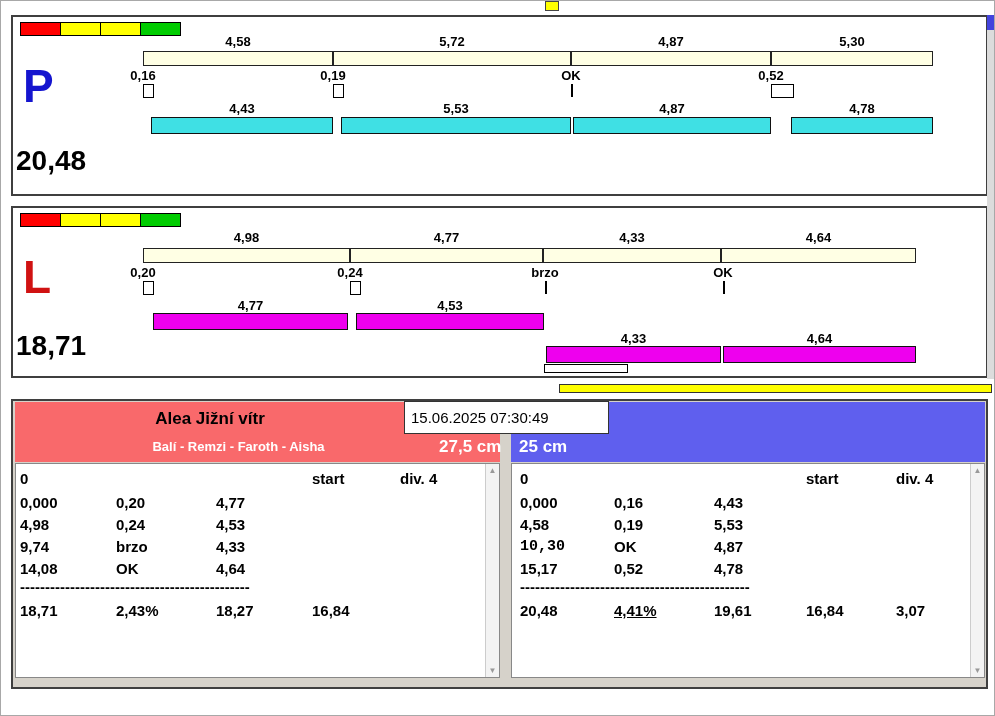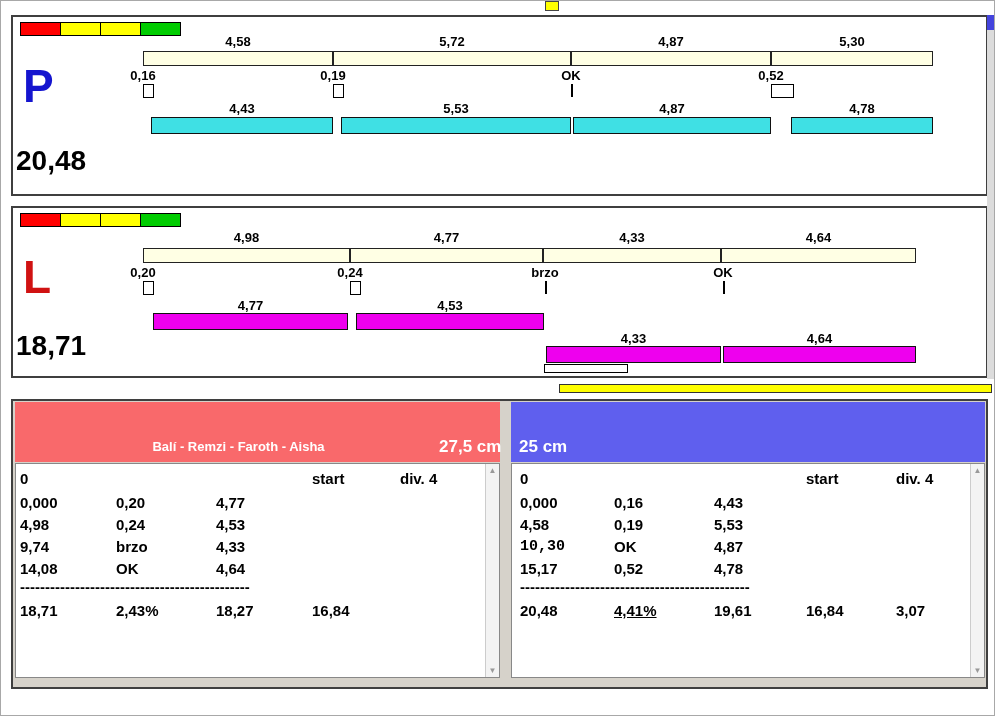--- a/index.html
+++ b/index.html
@@ -142,28 +142,30 @@
 
   <div class="yellow-strip" id="yellow-strip" style="background: rgb(255, 255, 0);"></div>
 
   <div class="side-scroll">
     <div class="side-thumb" id="side-thumb" style="background: rgb(68, 68, 221);"></div>
   </div>
 
   <div class="bottom-panel">
 
     <div class="team-header hdr-red" id="hdr-red" style="background: rgb(249, 105, 107);">
+      <div class="team-title">Alea Jižní vítr</div>
       <div class="team-crew">Balí - Remzi - Faroth - Aisha</div>
       <div class="team-cm">27,5 cm</div>
     </div>
 
     <div class="team-header hdr-blue" id="hdr-blue" style="background: rgb(95, 95, 238);">
       <div class="team-cm">25 cm</div>
     </div>
 
+    <div class="timestamp-box">15.06.2025 07:30:49</div>
 
     <div class="result-table left-table" id="table-left">
       <div class="vscroll">
         <span class="arr arr-up">▲</span>
         <span class="arr arr-down">▼</span>
       </div>
     <div class="tcell" style="left: 4px; top: 6px;">0</div>
         <div class="tcell" style="left: 296px; top: 6px;">start</div>
         <div class="tcell" style="left: 384px; top: 6px;">div. 4</div>
         <div class="tcell" style="left: 4px; top: 30px;">0,000</div>

